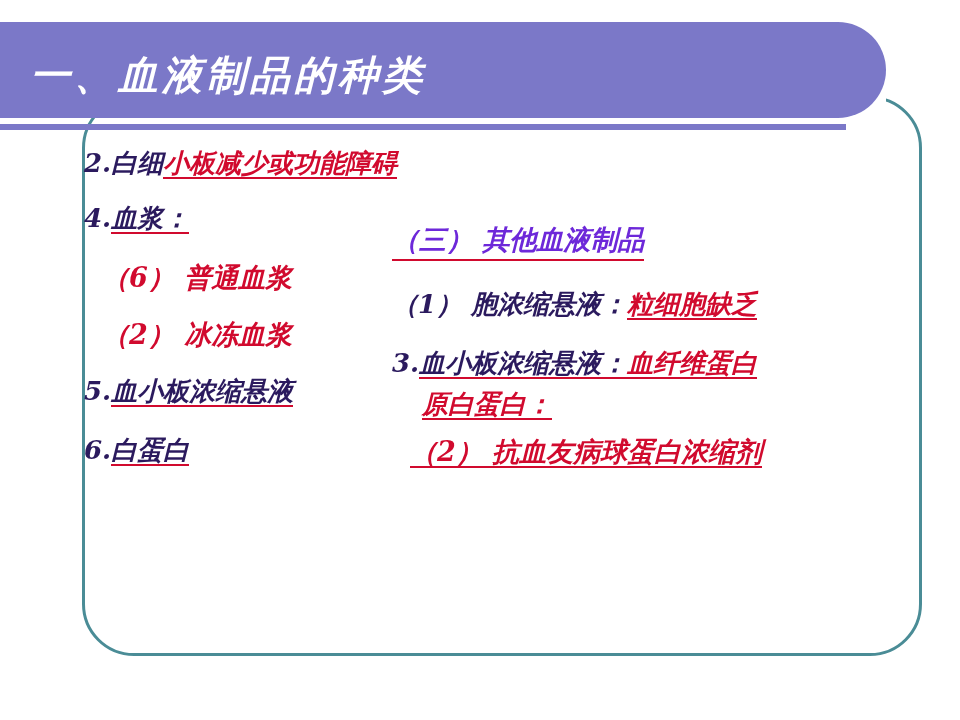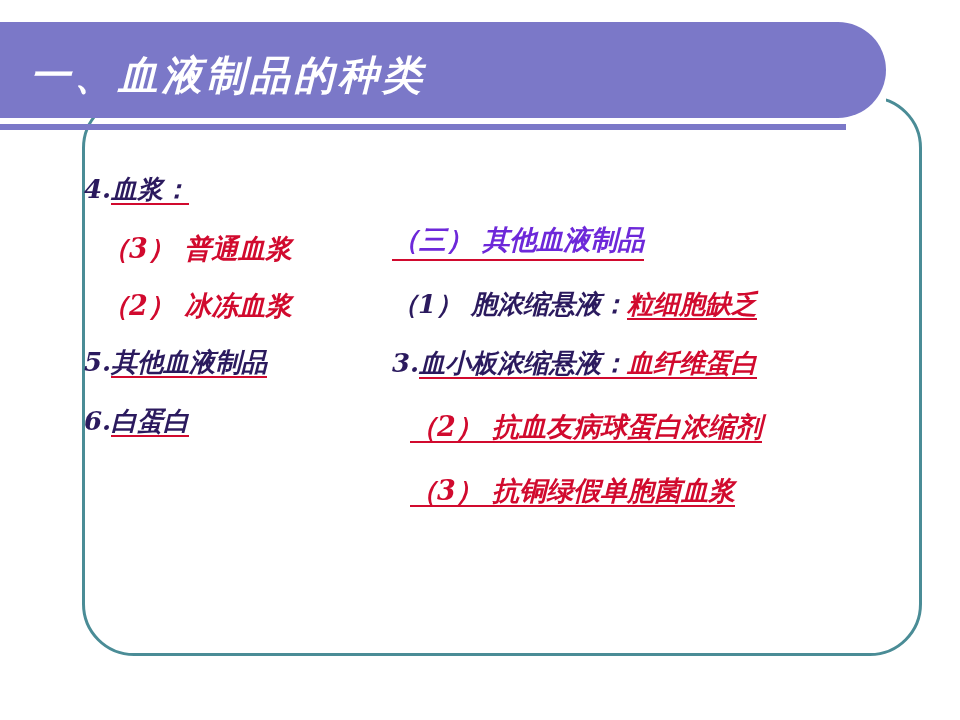--- a/index.html
+++ b/index.html
@@ -93,21 +93,21 @@
     white-space: nowrap;
     line-height: 1.0;
   }
   .l-red {
     color: #d10a2e;
   }
   .sz-25 { font-size: 26px; }
   .sz-26 { font-size: 27px; }
   .mt-b { margin-top: 26px; }
   .mt-c { margin-top: 30px; }
-  .mt-d { margin-top: 34px; }
+  .mt-d { margin-top: 18px; }
   .mt-e { margin-top: 12px; }
 
   .indent-1 { padding-left: 18px; }
   .indent-2 { padding-left: 30px; }
 
   .mix .seg-dark { color: #2b1a5e; }
   .mix .seg-red  { color: #d10a2e; }
 
   .underline-red {
     border-bottom: 2px solid #d10a2e;
@@ -130,36 +130,39 @@
 
   <div class="content-frame"></div>
   <div class="frame-mask"></div>
   <div class="frame-mask2"></div>
 
   <div class="header-title">一、血液制品的种类</div>
   <div class="header-rule"></div>
 
   <div class="col-left">
 
+    <div class="line sz-25 mix">
+      <span class="seg-dark">2.</span><span class="seg-dark">白细</span><span class="seg-red underline-red">小板减少或功能障碍</span>
+    </div>
 
     <div class="line sz-25 mix mt-b">
       <span class="seg-dark">4.</span><span class="seg-dark underline-red">血浆：</span>
     </div>
 
     <div class="line sz-26 l-red mt-c indent-1">
-      <span>（3） 普通血浆</span>
+      <span>（6） 普通血浆</span>
     </div>
 
     <div class="line sz-26 l-red mt-c indent-1">
       <span>（2） 冰冻血浆</span>
     </div>
 
 
     <div class="line sz-25 mix mt-c">
-      <span class="seg-dark">5.</span><span class="seg-dark underline-red">其他血液制品</span>
+      <span class="seg-dark">5.</span><span class="seg-dark underline-red">血小板浓缩悬液</span>
     </div>
 
     <div class="line sz-25 mix mt-c">
       <span class="seg-dark">6.</span><span class="seg-dark underline-red">白蛋白</span>
     </div>
 
   </div>
 
   <div class="col-right">
 
@@ -169,24 +172,24 @@
 
     <div class="line sz-25 mix mt-c">
       <span class="seg-dark">（1） 胞浓缩悬液：</span><span class="seg-red underline-red">粒细胞缺乏</span>
     </div>
 
 
     <div class="line sz-25 mix mt-c">
       <span class="seg-dark">3.</span><span class="seg-dark underline-red">血小板浓缩悬液：</span><span class="seg-red underline-red">血纤维蛋白</span>
     </div>
 
+    <div class="line sz-25 l-red mt-e indent-2">
+      <span class="underline-red">原白蛋白：</span>
+    </div>
 
     <div class="line sz-26 l-red mt-d indent-1">
       <span class="underline-red">（2） 抗血友病球蛋白浓缩剂</span>
     </div>
 
-    <div class="line sz-26 l-red mt-d indent-1">
-      <span class="underline-red">（3） 抗铜绿假单胞菌血浆</span>
-    </div>
 
   </div>
 
 </div>
 
 </body></html>

